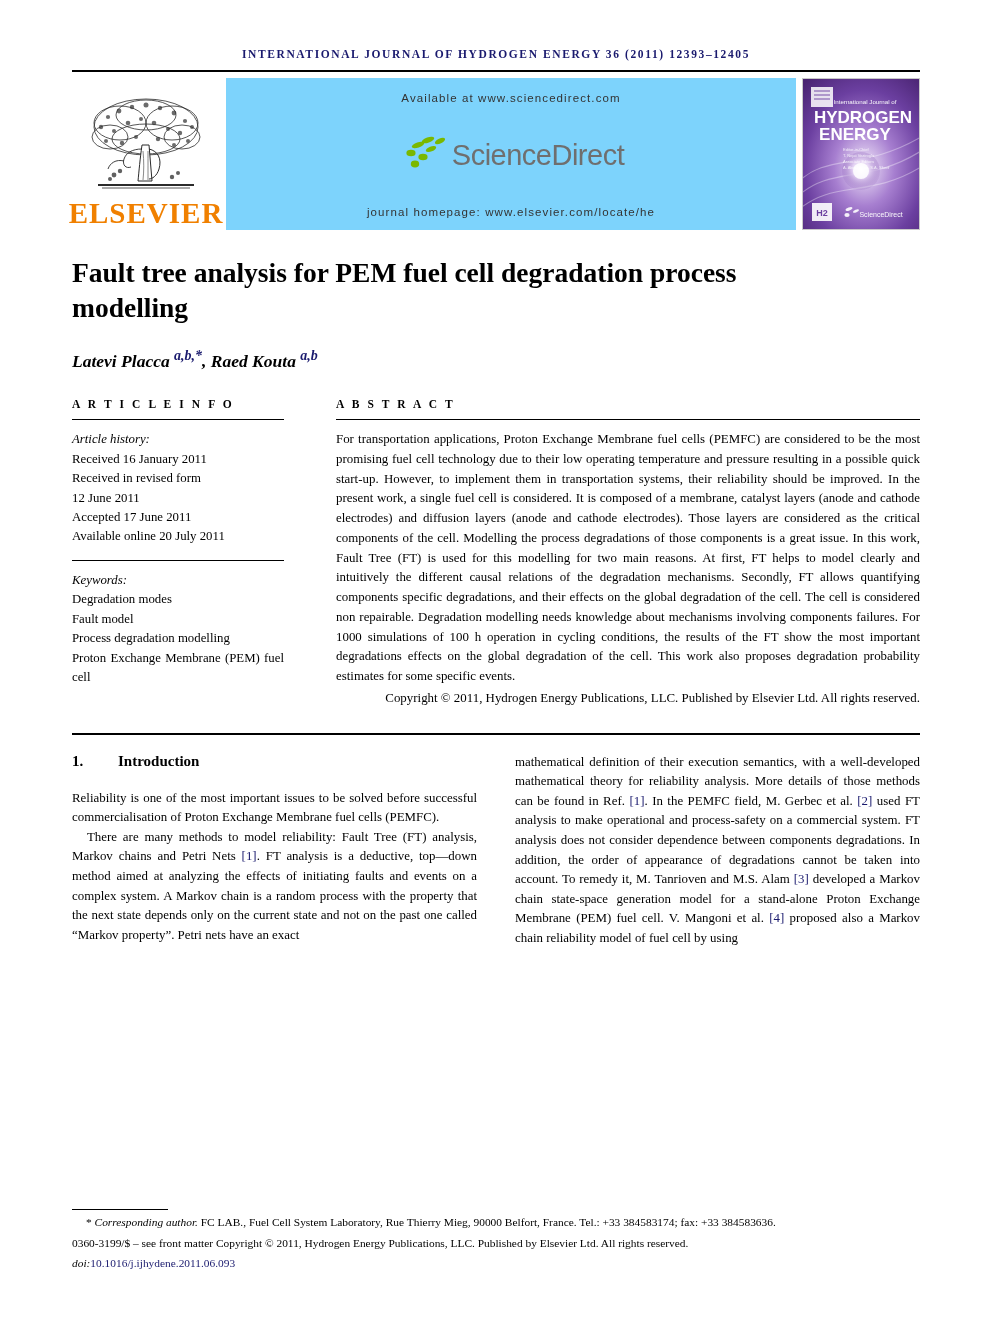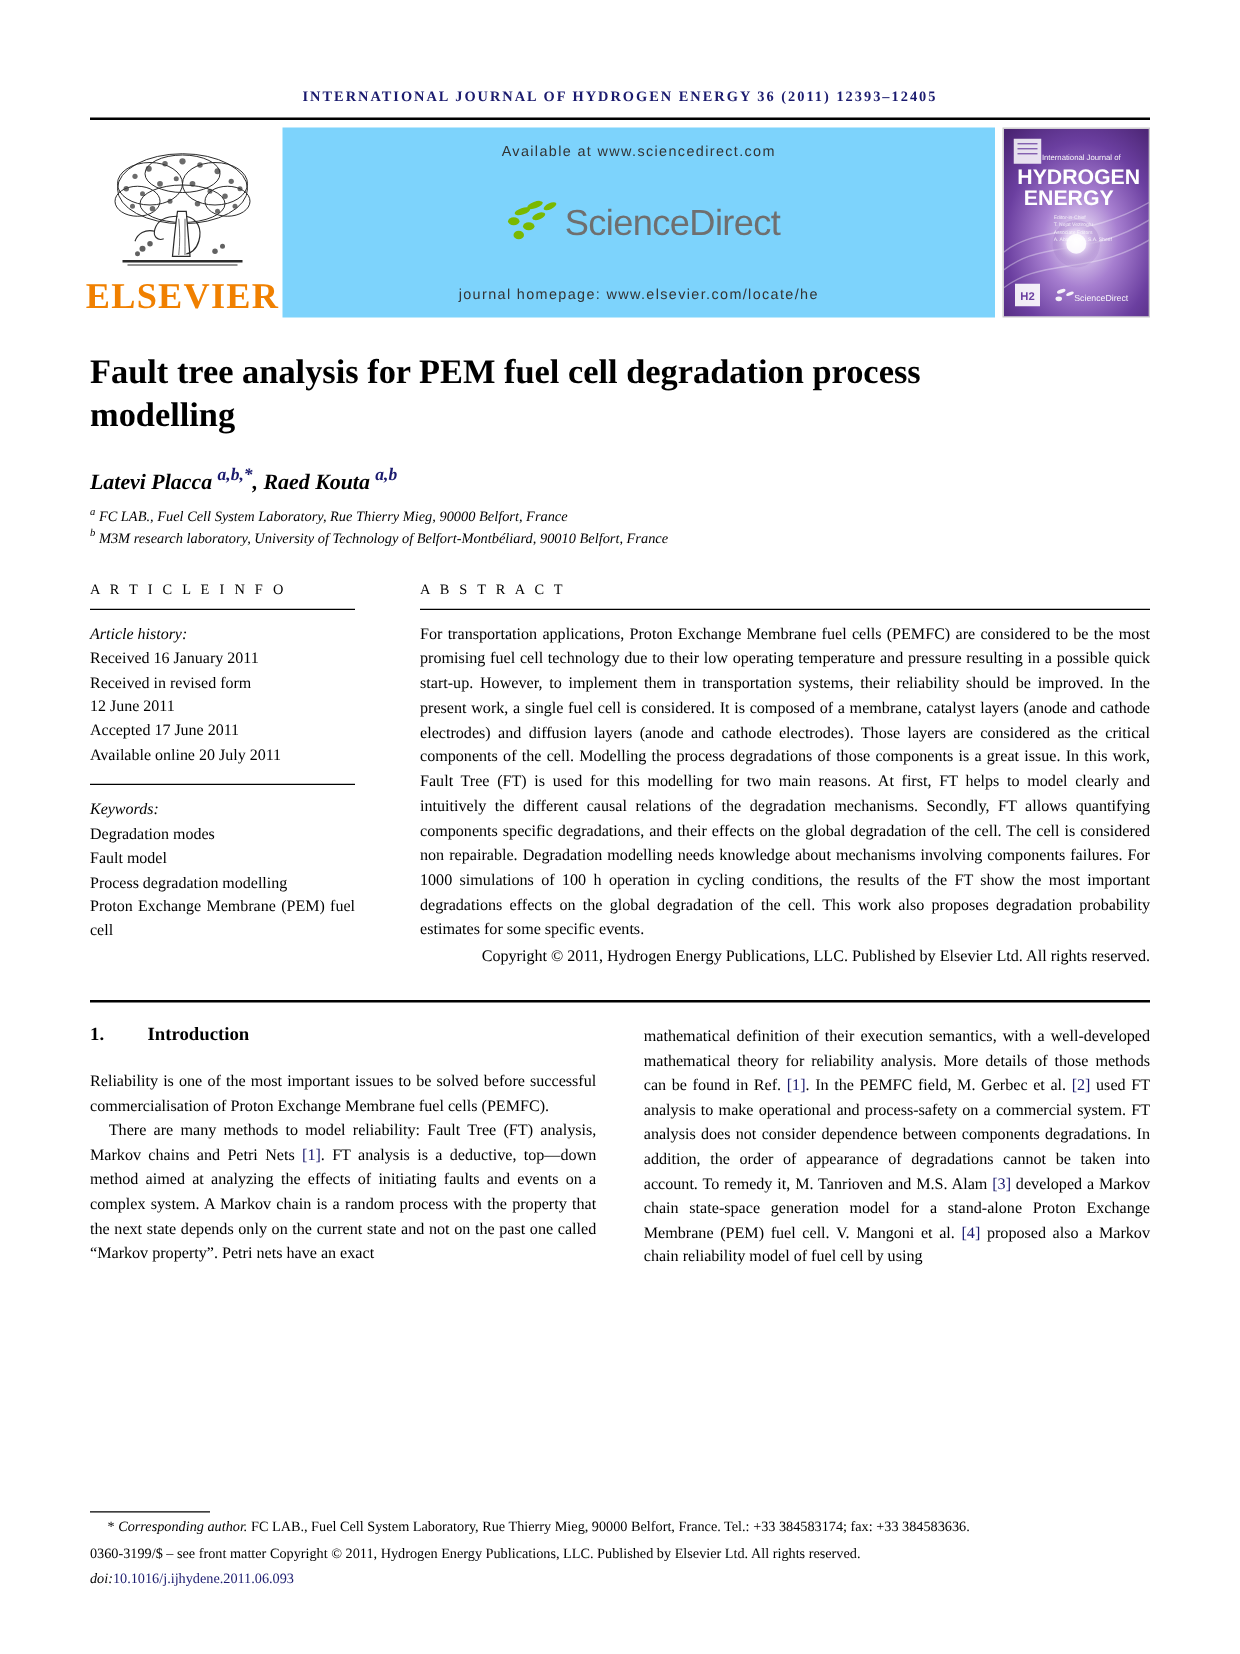--- a/index.html
+++ b/index.html
@@ -24,21 +24,21 @@
   }
 
   
   .runhead {
     text-align: center;
     font-family: "Liberation Serif", serif;
     font-size: 11.5px;
     letter-spacing: 1.6px;
     color: #1a1a6e;
     font-weight: bold;
-    padding-top: 72px;
+    padding-top: 48px;
     text-transform: uppercase;
     white-space: nowrap;
   }
 
   
   .masthead {
     margin-top: 10px;
     border-top: 2.5px solid #000;
     padding-top: 6px;
     display: flex;
@@ -150,21 +150,21 @@
     border-right: 0;
   }
   .abs-col {
     flex: 1 1 auto;
     padding-left: 26px;
     box-sizing: border-box;
   }
   .sechead {
     font-family: "Liberation Serif", serif;
     font-size: 11.5px;
-    font-weight: normal;
+    font-weight: bold;
     letter-spacing: 2.6px;
   }
   .rule {
     border-top: 1.6px solid #000;
     margin: 9px 0 10px 0;
   }
   .rule-thin {
     border-top: 1.6px solid #000;
     margin: 13px 0 10px 0;
   }
@@ -383,24 +383,20 @@
   </div>
 
   <div class="title">Fault tree analysis for PEM fuel cell degradation process modelling</div>
 
   <div class="authors">
     <span>
       Latevi Placca <sup>a,b,*</sup>, Raed Kouta <sup>a,b</sup>
     </span>
   </div>
 
-  <div class="affil">
-    <div><sup>a</sup> <span>FC LAB., Fuel Cell System Laboratory, Rue Thierry Mieg, 90000 Belfort, France</span></div>
-    <div><sup>b</sup> <span>M3M research laboratory, University of Technology of Belfort-Montbéliard, 90010 Belfort, France</span></div>
-  </div>
 
   <div class="infoabs">
 
     <div class="info-col">
       <div class="sechead">A R T I C L E  I N F O</div>
       <div class="rule"></div>
       <div class="info-text">
         <div class="ital">Article history:</div>
         <div>Received 16 January 2011</div>
         <div>Received in revised form</div>

